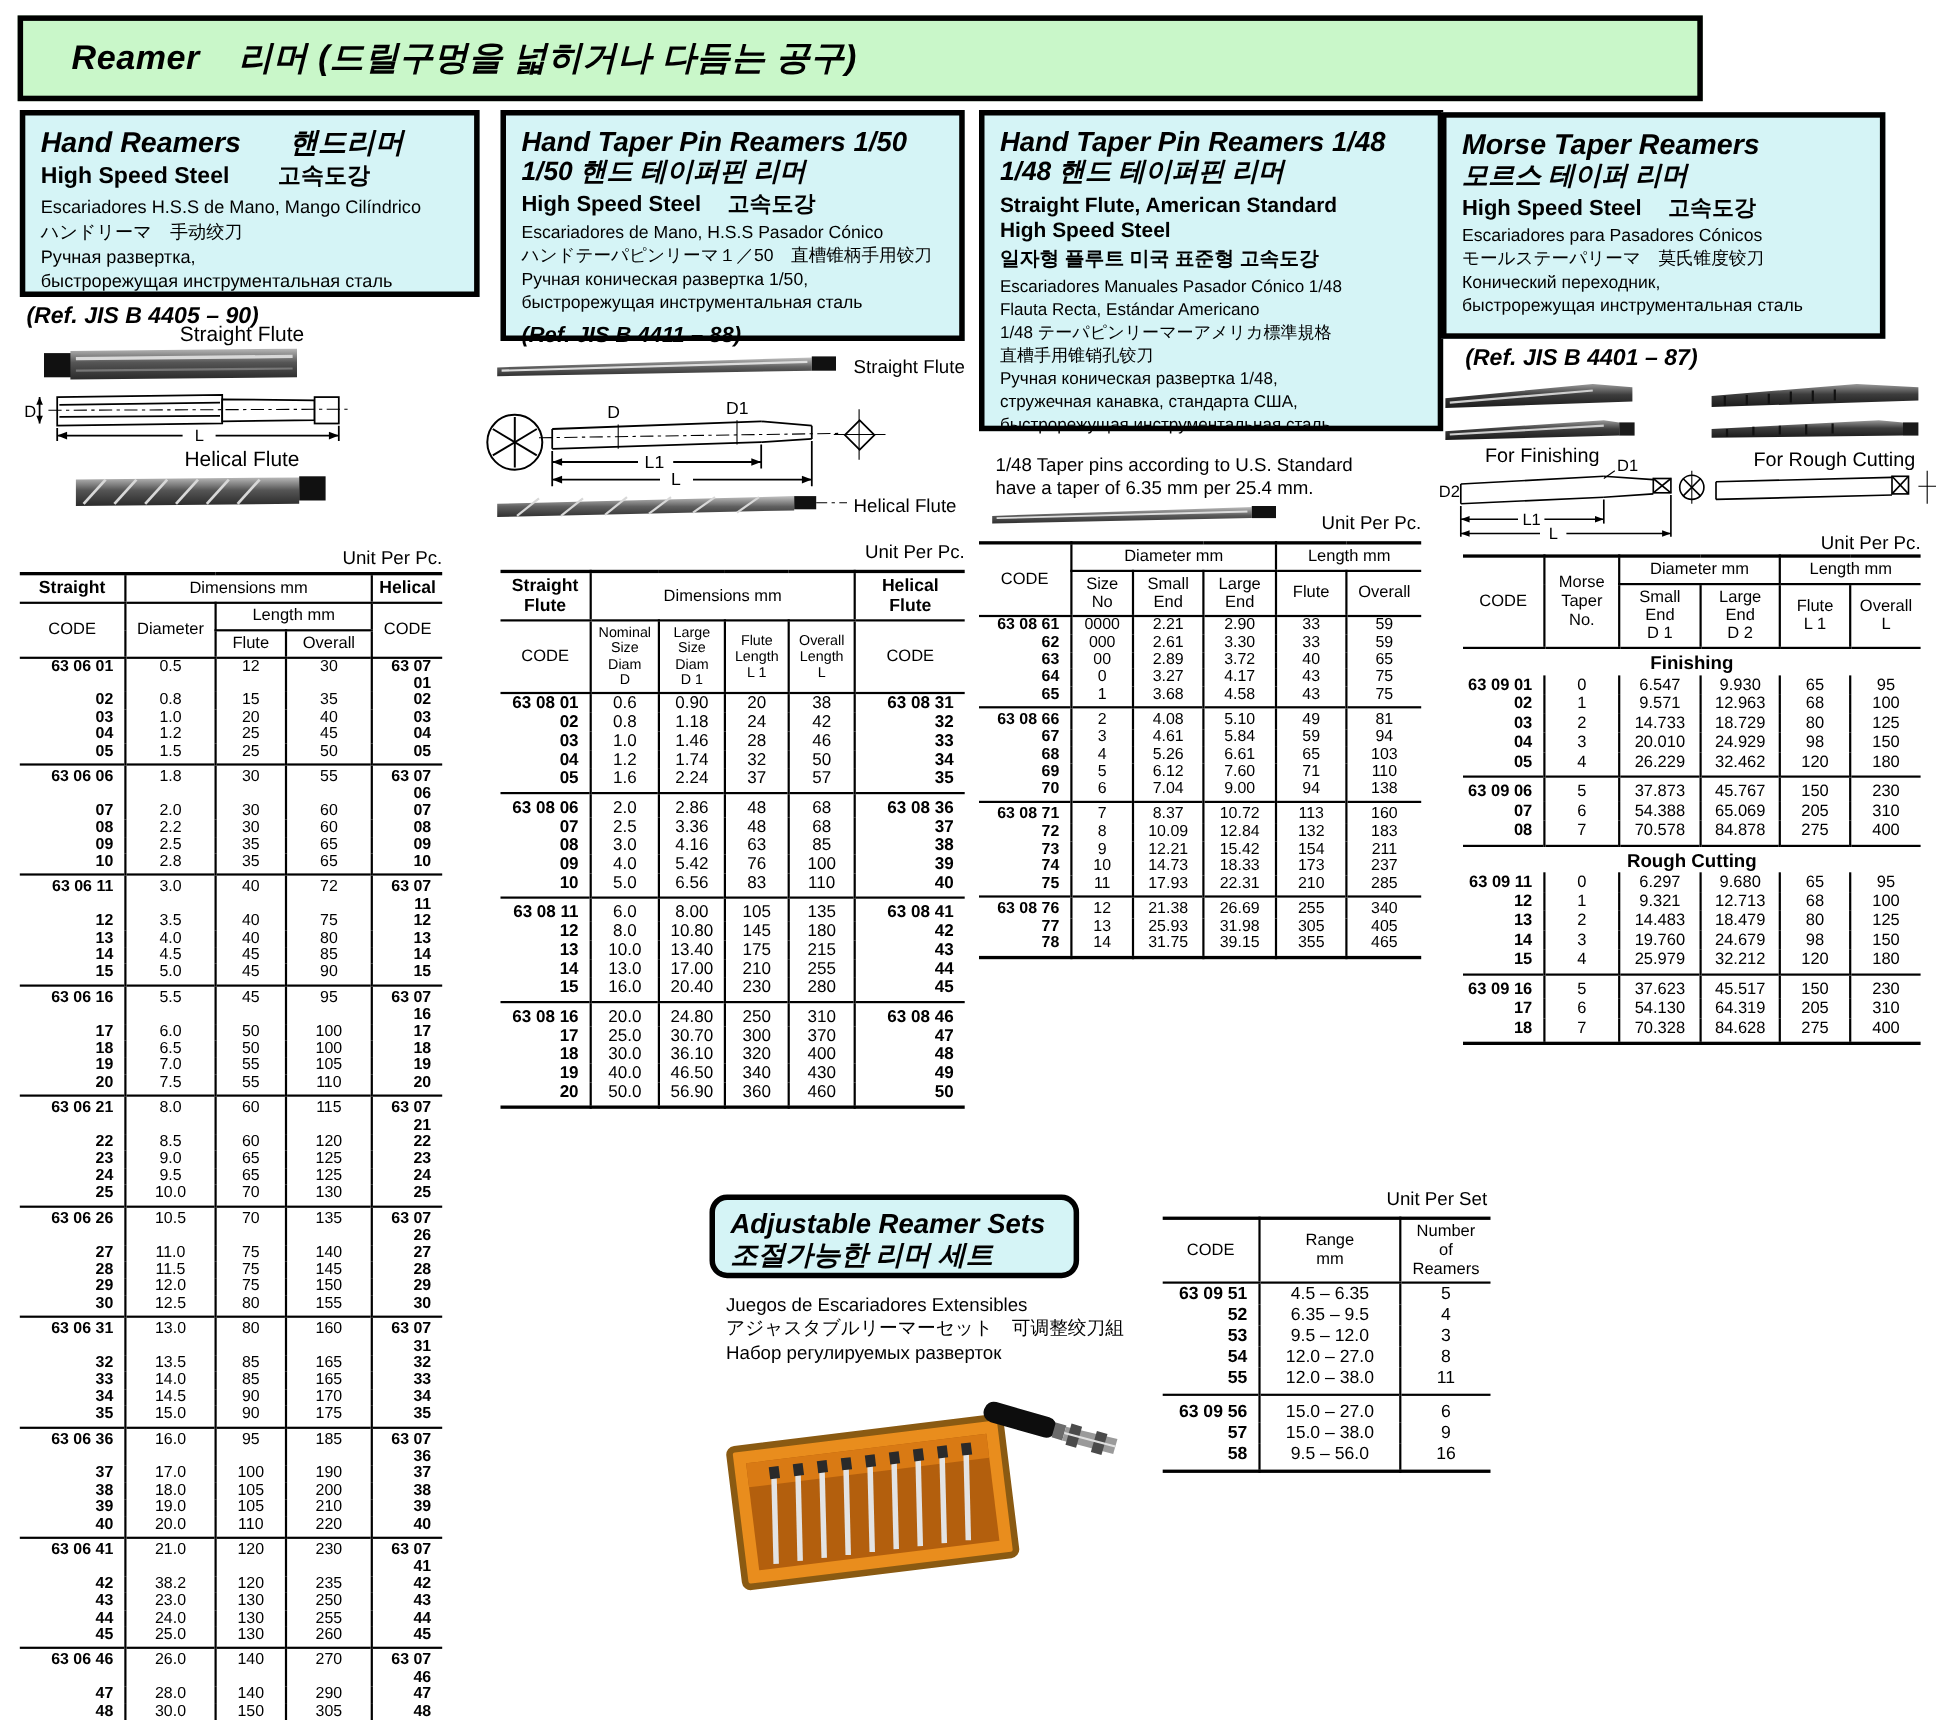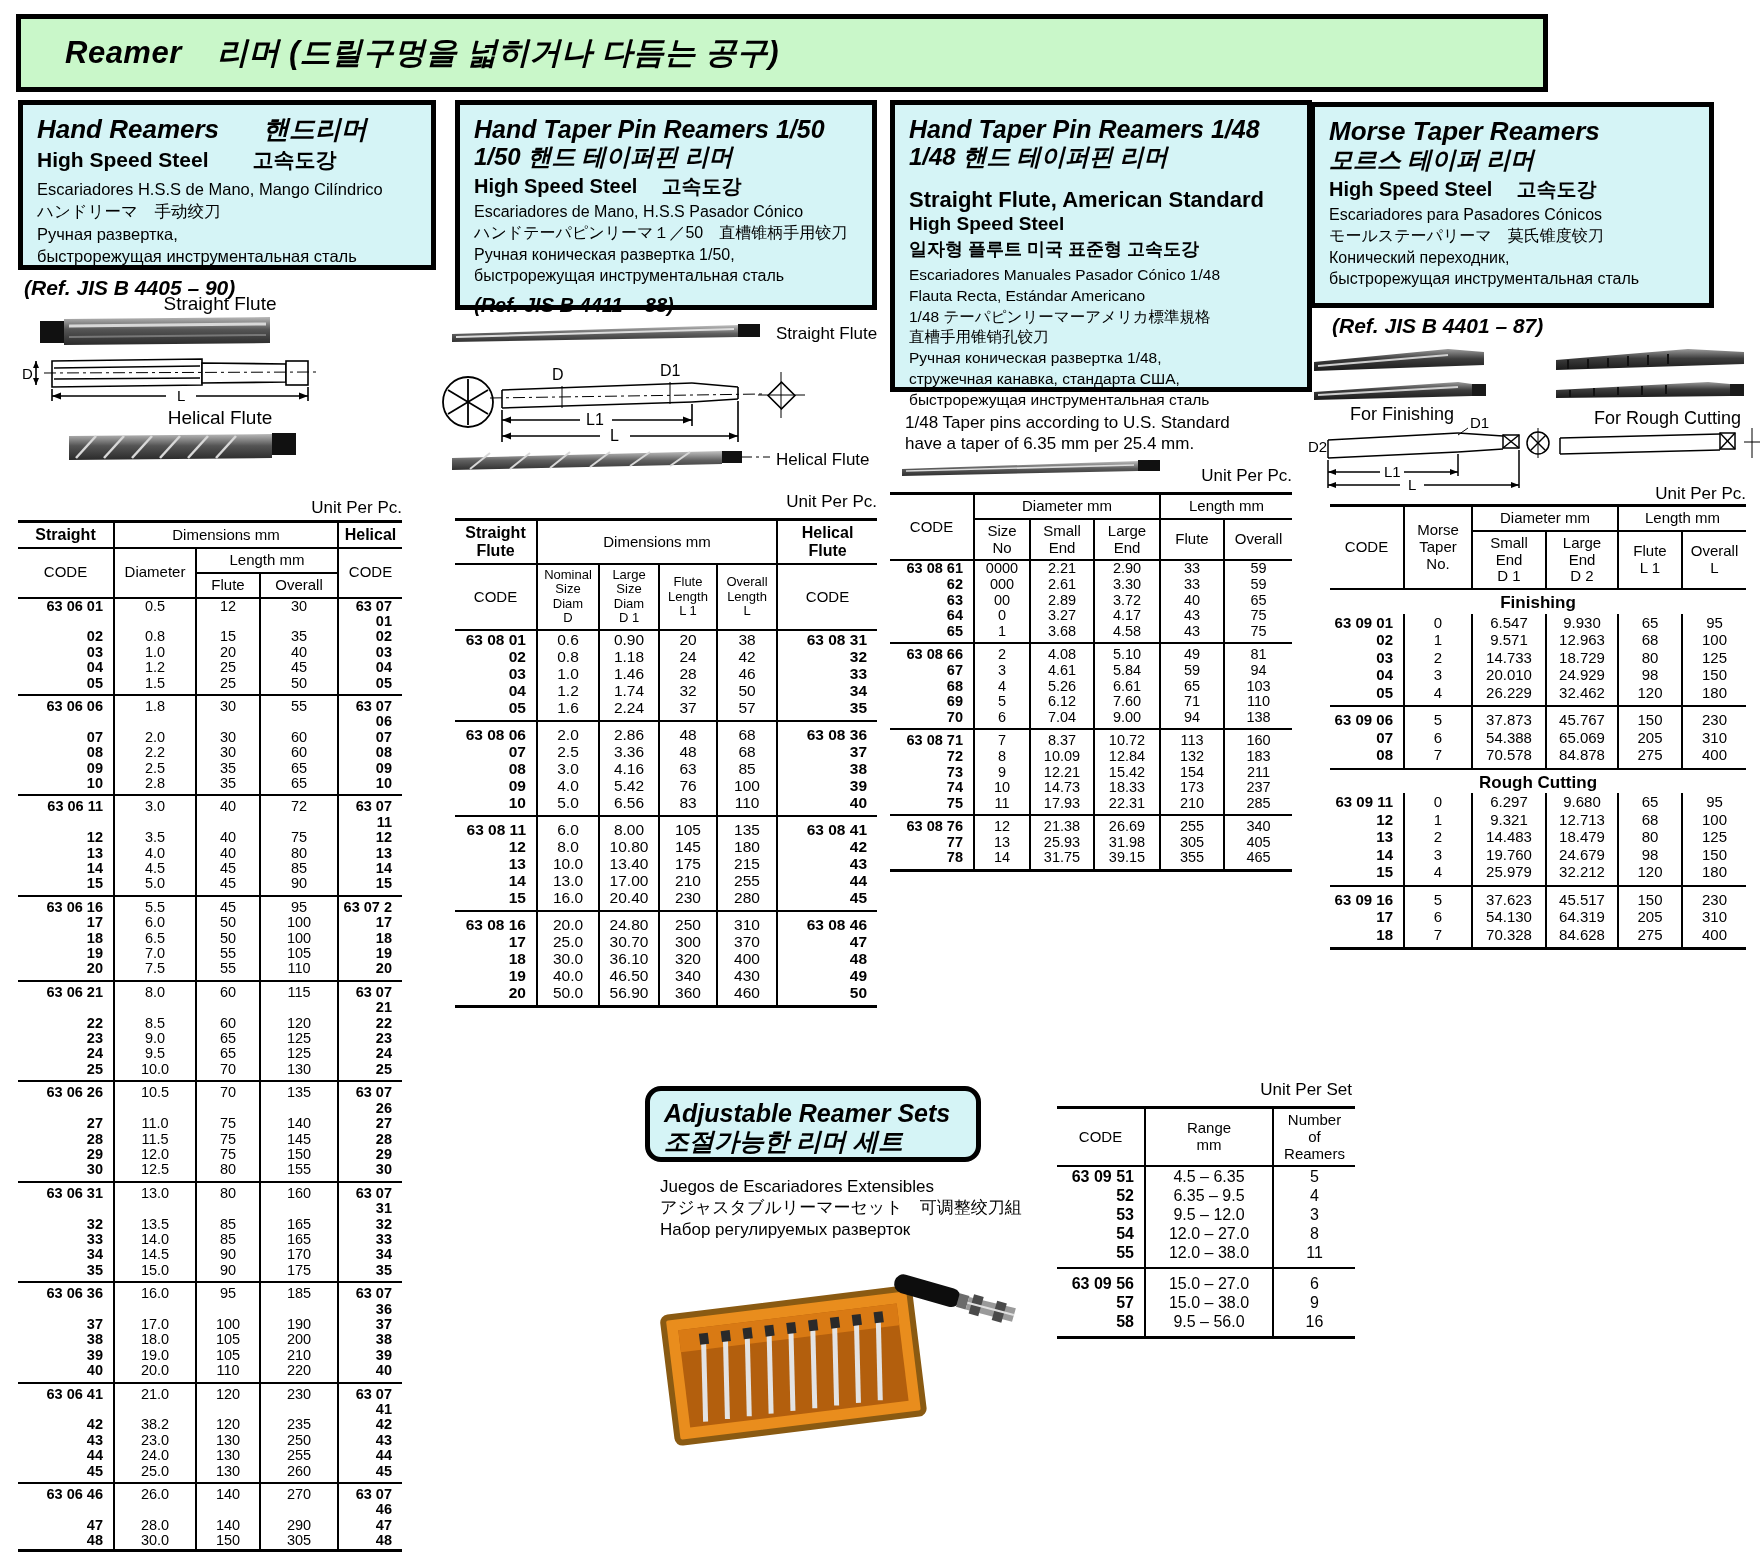--- a/index.html
+++ b/index.html
@@ -261,21 +261,21 @@
           <td class="c1 al-c">5.0</td>
           <td class="c2 al-c">45</td>
           <td class="c3 al-c">90</td>
           <td class="c4 al-r b">15</td>
         </tr>
         <tr class="gs">
           <td class="c0 al-r b">63 06 16</td>
           <td class="c1 al-c">5.5</td>
           <td class="c2 al-c">45</td>
           <td class="c3 al-c">95</td>
-          <td class="c4 al-r b">63 07 2</td>
+          <td class="c4 al-r b">63 07 16</td>
         </tr>
         <tr>
           <td class="c0 al-r b">17</td>
           <td class="c1 al-c">6.0</td>
           <td class="c2 al-c">50</td>
           <td class="c3 al-c">100</td>
           <td class="c4 al-r b">17</td>
         </tr>
         <tr>
           <td class="c0 al-r b">18</td>
@@ -771,21 +771,21 @@
           <td class="c3 al-c">360</td>
           <td class="c4 al-c">460</td>
           <td class="c5 al-r b">50</td>
         </tr>
       </tbody>
   </table>
 
   <div class="abs infobox" style="left:890px;top:100px;width:422px;height:292px;">
     <div class="ib-title" style="font-size:25px;">Hand Taper Pin Reamers 1/48</div>
     <div class="ib-title2">1/48 핸드 테이퍼핀 리머</div>
-    <div class="ib-sub" style="font-size:22px;margin-top:16px;">Straight Flute, American Standard</div>
+    <div class="ib-sub" style="font-size:19px;margin-top:6px;">Straight Flute, American Standard</div>
     <div class="ib-sub" style="font-size:19px;margin-top:0;">High Speed Steel</div>
     <div class="ib-desc" style="font-weight:bold;font-size:18px;margin-top:3px;">일자형 플루트 미국 표준형 고속도강</div>
     <div class="ib-desc first" style="font-size:15.5px;margin-top:5px;">Escariadores Manuales Pasador Cónico 1/48</div>
     <div class="ib-desc" style="font-size:15.5px;">Flauta Recta, Estándar Americano</div>
     <div class="ib-desc" style="font-size:15.5px;">1/48 テーパピンリーマーアメリカ標準規格</div>
     <div class="ib-desc" style="font-size:15.5px;">直槽手用锥销孔铰刀</div>
     <div class="ib-desc" style="font-size:15.5px;">Ручная коническая развертка 1/48,</div>
     <div class="ib-desc" style="font-size:15.5px;">стружечная канавка, стандарта США,</div>
     <div class="ib-desc" style="font-size:15.5px;">быстрорежущая инструментальная сталь</div>
   </div>

